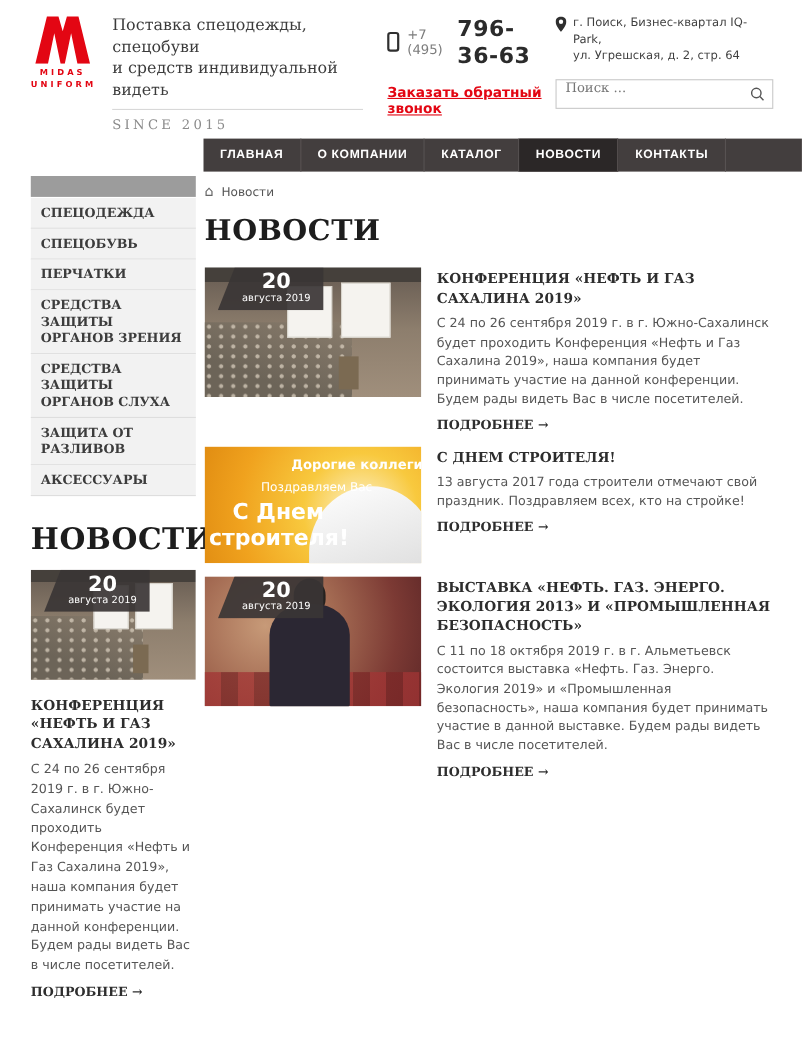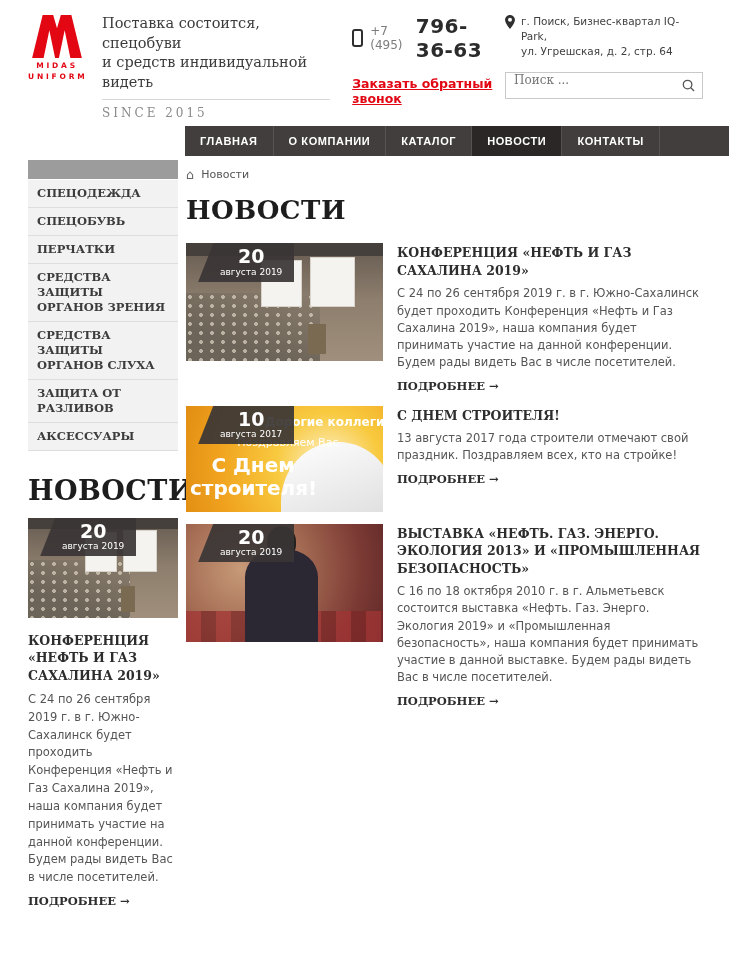--- a/index.html
+++ b/index.html
@@ -91,21 +91,21 @@
 <div class="header">
   <div class="logo">
     <svg width="54" height="44" viewBox="0 0 56 46">
       <path d="M2,46 L13,1 H24 L28,15 L32,1 H43 L54,46 H42 L36,17 L30,46 H26 L20,17 L14,46 Z" fill="#e30613"></path>
     </svg>
     <div class="logo-line">MIDAS</div>
     <div class="logo-line">UNIFORM</div>
   </div>
 
   <div class="tagline-block">
-    <div class="tagline">Поставка состоится, спецобуви</div>
+    <div class="tagline">Поставка спецодежды, спецобуви</div>
     <div class="tagline">и средств индивидуальной видеть</div>
     <div class="tagline-sep"></div>
     <div class="since">SINCE 2015</div>
   </div>
 
   <div class="phone-block">
     <div class="phone-row">
       <span class="phone-icon"></span>
       <span class="phone-code">+7 (495)</span>
       <span class="phone-num">796-36-63</span>
@@ -206,24 +206,20 @@
     </div>
 
     <div class="article">
       <div class="art-img" style="height:106px">
         <div class="ph ph-builder">
           <div class="helmet"></div>
           <div class="cap1">Дорогие коллеги!</div>
           <div class="cap2">Поздравляем Вас</div>
           <div class="cap3">С Днем строителя!</div>
         </div>
-        <div class="badge">
-          <div class="badge-day">10</div>
-          <div class="badge-rest">августа 2017</div>
-        </div>
       </div>
       <div class="art-body">
         <div class="art-title">С ДНЕМ СТРОИТЕЛЯ!</div>
         <div class="art-text">13 августа 2017 года строители отмечают свой праздник. Поздравляем всех, кто на стройке!</div>
         <a class="more-link"><span>ПОДРОБНЕЕ</span> <span>→</span></a>
       </div>
     </div>
 
     <div class="article">
       <div class="art-img" style="height:118px">
@@ -232,18 +228,18 @@
             <div class="head"></div>
             <div class="body"></div>
         </div>
         <div class="badge">
           <div class="badge-day">20</div>
           <div class="badge-rest">августа 2019</div>
         </div>
       </div>
       <div class="art-body">
         <div class="art-title">ВЫСТАВКА «НЕФТЬ. ГАЗ. ЭНЕРГО. ЭКОЛОГИЯ 2013» И «ПРОМЫШЛЕННАЯ БЕЗОПАСНОСТЬ»</div>
-        <div class="art-text">С 16 по 18 октября 2010 г. в г. Альметьевск состоится выставка «Нефть. Газ. Энерго. Экология 2019» и «Промышленная безопасность», наша компания будет принимать участие в данной выставке. Будем рады видеть Вас в числе посетителей.</div>
+        <div class="art-text">С 11 по 18 октября 2019 г. в г. Альметьевск состоится выставка «Нефть. Газ. Энерго. Экология 2019» и «Промышленная безопасность», наша компания будет принимать участие в данной выставке. Будем рады видеть Вас в числе посетителей.</div>
         <a class="more-link"><span>ПОДРОБНЕЕ</span> <span>→</span></a>
       </div>
     </div>
   </div>
 </div>
 
 </body></html>

